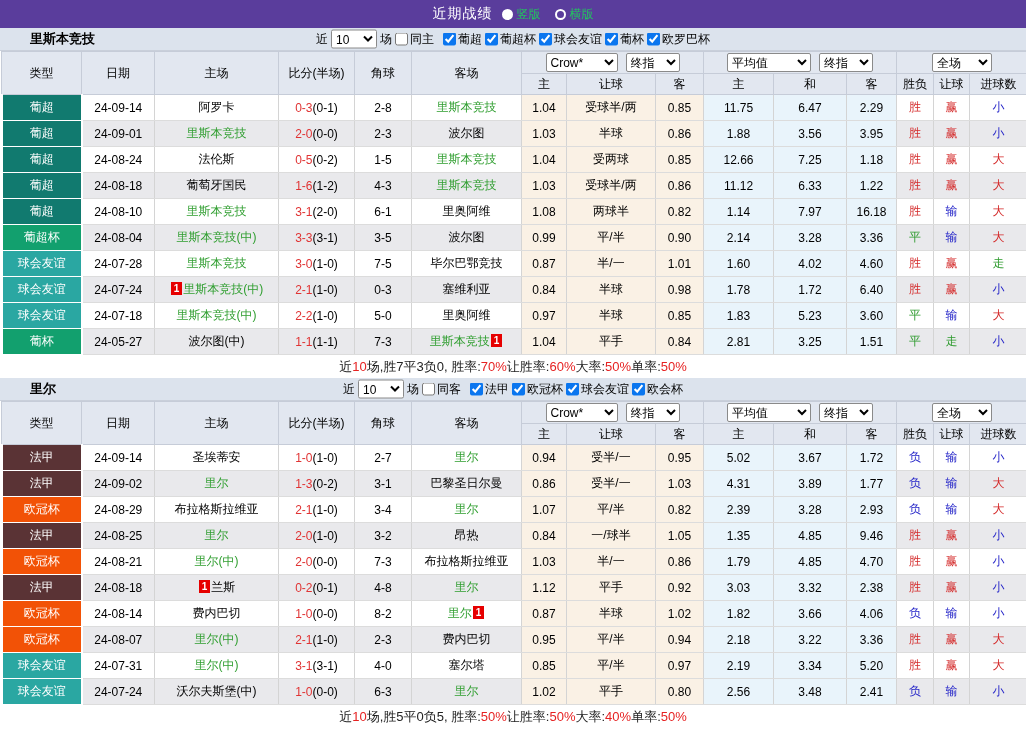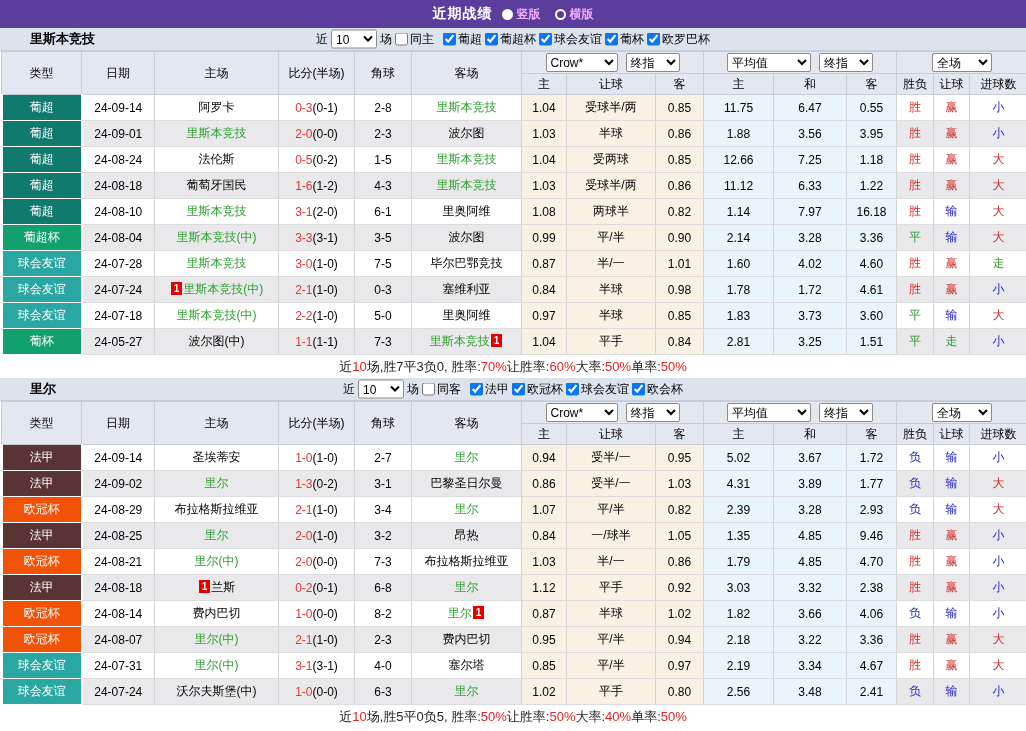--- a/index.html
+++ b/index.html
@@ -1,24 +1,24 @@
 <!DOCTYPE html>
 <html><head>
 <meta charset="utf-8">
 <style>
   html,body{margin:0;padding:0;background:#fff;}
   body{width:1026px;height:731px;font-family:"Liberation Sans","DejaVu Sans",sans-serif;font-size:12px;color:#000;overflow:hidden;}
   
   .topbar{height:28px;background:#5A3D9C;display:flex;align-items:center;justify-content:center;gap:9px;}
-  .topbar-title{color:#fff;font-weight:bold;font-size:14px;letter-spacing:1px;}
+  .topbar-title{color:#fff;font-weight:normal;font-size:14px;letter-spacing:1px;}
   .radio-group{display:flex;align-items:center;gap:14px;}
   .radio-item{display:flex;align-items:center;gap:4px;cursor:pointer;}
   .radio-dot{width:11px;height:11px;border-radius:50%;border:2px solid #fff;box-sizing:border-box;display:inline-block;}
   .radio-dot.sel{background:#fff;}
-  .radio-label{color:#f0abfc;font-size:12px;font-weight:bold;}
+  .radio-label{color:#22c55e;font-size:12px;}
   
   .section-bar{height:23px;background:#DCE3ED;position:relative;display:flex;align-items:center;border-bottom:1px solid #c9cfda;box-sizing:border-box;}
   .team-name{margin-left:30px;font-weight:bold;font-size:13px;color:#000;}
   .filter{position:absolute;left:50%;top:50%;transform:translate(-50%,-50%);display:flex;align-items:center;white-space:nowrap;gap:3px;}
   .filter .flabel{color:#000;}
   .filter select{height:19px;font-size:12px;border:1px solid #8a8a8a;border-radius:2px;background:#fff;}
   .cbx-label{display:inline-flex;align-items:center;gap:1px;}
   .cbx-label input{width:13px;height:13px;margin:0 1px 0 0;accent-color:#0B76EF;}
   .cbx-gap{margin-left:0;margin-right:6px;}
   
@@ -159,21 +159,21 @@
             <td class="plain">24-09-14</td>
             <td class="plain"><span><span class="tk">阿罗卡</span></span></td>
             <td class="plain"><span class="sc-main">0-3</span><span class="sc-half">(0-1)</span></td>
             <td class="plain">2-8</td>
             <td class="plain"><span><span class="tg">里斯本竞技</span></span></td>
             <td class="hc">1.04</td>
             <td class="hc">受球半/两</td>
             <td class="hc">0.85</td>
             <td class="avg">11.75</td>
             <td class="avg">6.47</td>
-            <td class="avg">0.55</td>
+            <td class="avg">2.29</td>
             <td class="plain"><span class="res-r">胜</span></td>
             <td class="plain"><span class="res-r">赢</span></td>
             <td class="plain"><span class="res-b">小</span></td>
           </tr>
           <tr>
             <td class="type" style="background: rgb(17, 122, 111);">葡超</td>
             <td class="plain">24-09-01</td>
             <td class="plain"><span><span class="tg">里斯本竞技</span></span></td>
             <td class="plain"><span class="sc-main">2-0</span><span class="sc-half">(0-0)</span></td>
             <td class="plain">2-3</td>
@@ -278,37 +278,37 @@
             <td class="plain">24-07-24</td>
             <td class="plain"><span><span class="card">1</span><span class="tg">里斯本竞技(中)</span></span></td>
             <td class="plain"><span class="sc-main">2-1</span><span class="sc-half">(1-0)</span></td>
             <td class="plain">0-3</td>
             <td class="plain"><span><span class="tk">塞维利亚</span></span></td>
             <td class="hc">0.84</td>
             <td class="hc">半球</td>
             <td class="hc">0.98</td>
             <td class="avg">1.78</td>
             <td class="avg">1.72</td>
-            <td class="avg">4.61</td>
+            <td class="avg">6.40</td>
             <td class="plain"><span class="res-r">胜</span></td>
             <td class="plain"><span class="res-r">赢</span></td>
             <td class="plain"><span class="res-b">小</span></td>
           </tr>
           <tr>
             <td class="type" style="background: rgb(42, 167, 162);">球会友谊</td>
             <td class="plain">24-07-18</td>
             <td class="plain"><span><span class="tg">里斯本竞技(中)</span></span></td>
             <td class="plain"><span class="sc-main">2-2</span><span class="sc-half">(1-0)</span></td>
             <td class="plain">5-0</td>
             <td class="plain"><span><span class="tk">里奥阿维</span></span></td>
             <td class="hc">0.97</td>
             <td class="hc">半球</td>
             <td class="hc">0.85</td>
             <td class="avg">1.83</td>
-            <td class="avg">3.73</td>
+            <td class="avg">5.23</td>
             <td class="avg">3.60</td>
             <td class="plain"><span class="res-g">平</span></td>
             <td class="plain"><span class="res-b">输</span></td>
             <td class="plain"><span class="res-r">大</span></td>
           </tr>
           <tr>
             <td class="type" style="background: rgb(18, 160, 110);">葡杯</td>
             <td class="plain">24-05-27</td>
             <td class="plain"><span><span class="tk">波尔图(中)</span></span></td>
             <td class="plain"><span class="sc-main">1-1</span><span class="sc-half">(1-1)</span></td>
@@ -511,21 +511,21 @@
             <td class="avg">4.70</td>
             <td class="plain"><span class="res-r">胜</span></td>
             <td class="plain"><span class="res-r">赢</span></td>
             <td class="plain"><span class="res-b">小</span></td>
           </tr>
           <tr>
             <td class="type" style="background: rgb(90, 51, 53);">法甲</td>
             <td class="plain">24-08-18</td>
             <td class="plain"><span><span class="card">1</span><span class="tk">兰斯</span></span></td>
             <td class="plain"><span class="sc-main">0-2</span><span class="sc-half">(0-1)</span></td>
-            <td class="plain">6-8</td>
+            <td class="plain">4-8</td>
             <td class="plain"><span><span class="tg">里尔</span></span></td>
             <td class="hc">1.12</td>
             <td class="hc">平手</td>
             <td class="hc">0.92</td>
             <td class="avg">3.03</td>
             <td class="avg">3.32</td>
             <td class="avg">2.38</td>
             <td class="plain"><span class="res-r">胜</span></td>
             <td class="plain"><span class="res-r">赢</span></td>
             <td class="plain"><span class="res-b">小</span></td>
@@ -569,21 +569,21 @@
             <td class="plain">24-07-31</td>
             <td class="plain"><span><span class="tg">里尔(中)</span></span></td>
             <td class="plain"><span class="sc-main">3-1</span><span class="sc-half">(3-1)</span></td>
             <td class="plain">4-0</td>
             <td class="plain"><span><span class="tk">塞尔塔</span></span></td>
             <td class="hc">0.85</td>
             <td class="hc">平/半</td>
             <td class="hc">0.97</td>
             <td class="avg">2.19</td>
             <td class="avg">3.34</td>
-            <td class="avg">4.67</td>
+            <td class="avg">5.20</td>
             <td class="plain"><span class="res-r">胜</span></td>
             <td class="plain"><span class="res-r">赢</span></td>
             <td class="plain"><span class="res-r">大</span></td>
           </tr>
           <tr>
             <td class="type" style="background: rgb(42, 167, 162);">球会友谊</td>
             <td class="plain">24-07-24</td>
             <td class="plain"><span><span class="tk">沃尔夫斯堡(中)</span></span></td>
             <td class="plain"><span class="sc-main">1-0</span><span class="sc-half">(0-0)</span></td>
             <td class="plain">6-3</td>

